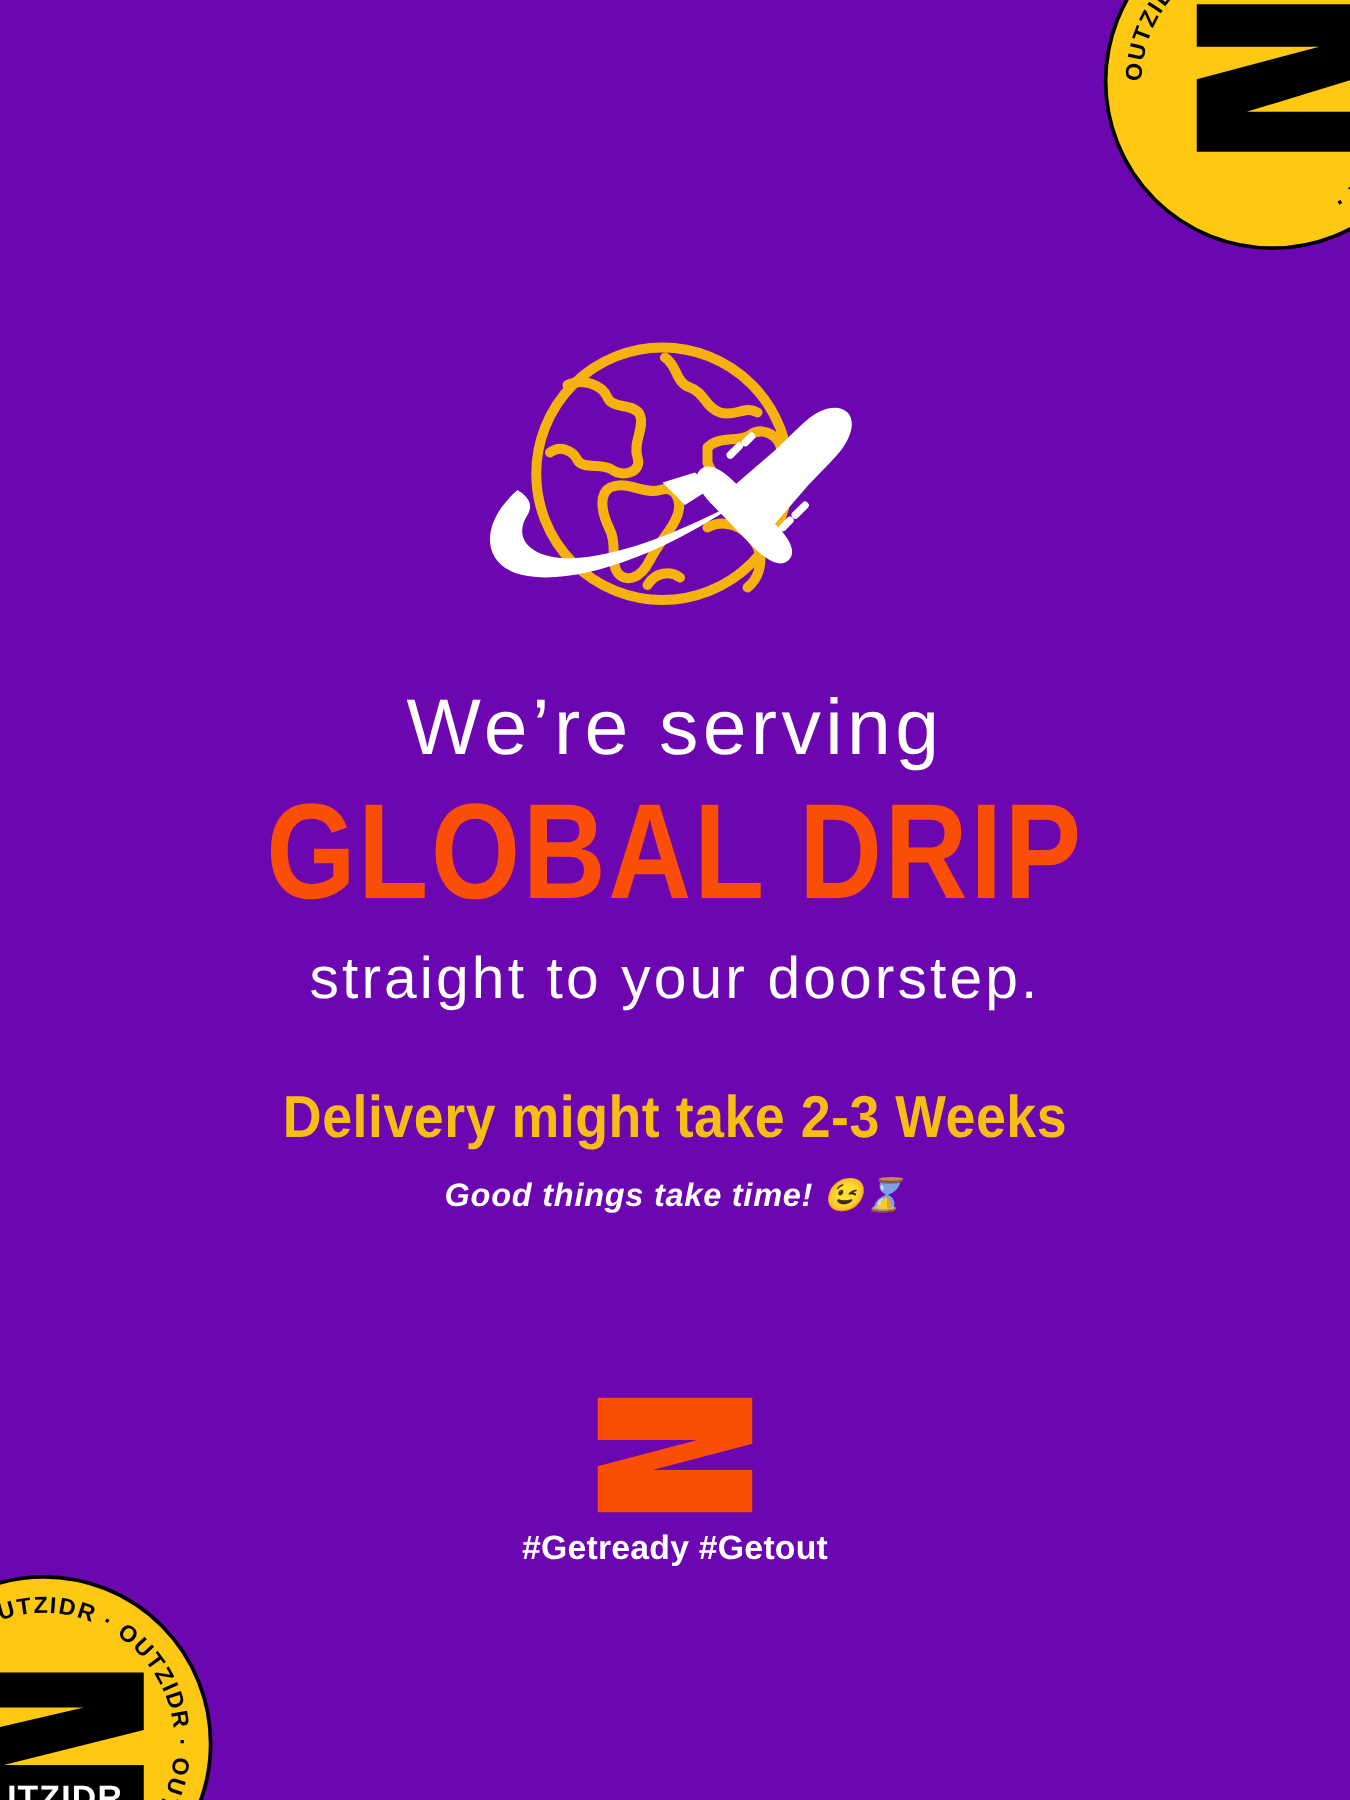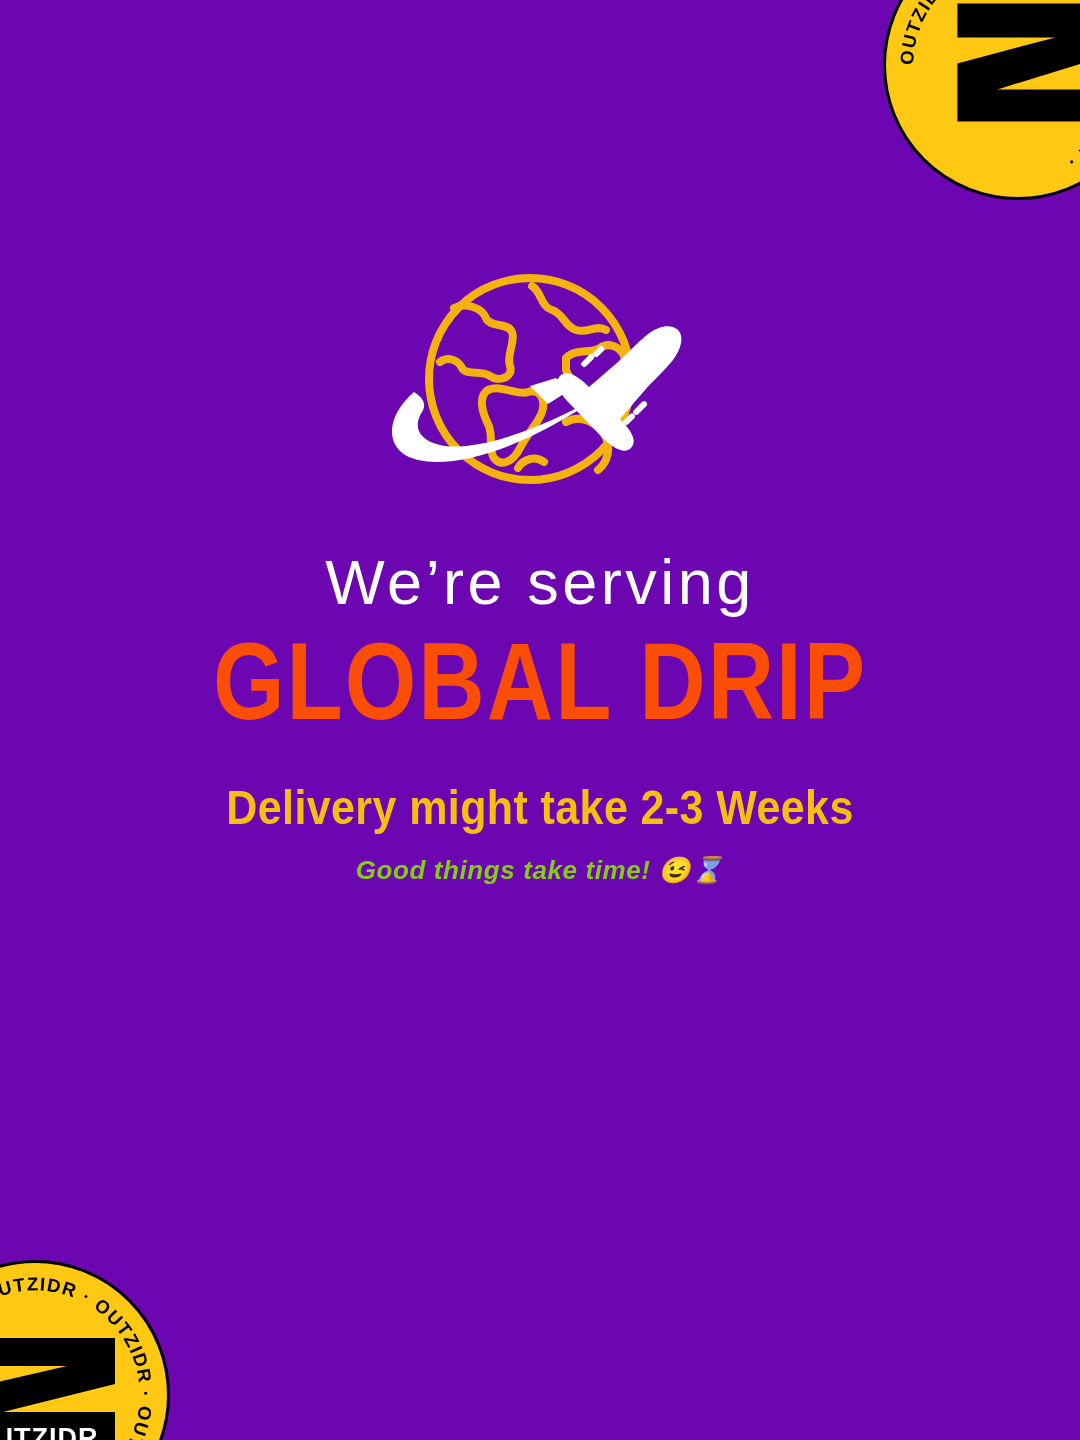--- a/index.html
+++ b/index.html
@@ -127,21 +127,21 @@
   }
   .line-delivery {
     color: #F6BE13;
     font-size: 43px;
     font-weight: bold;
     letter-spacing: 0.4px;
     margin-top: 62px;
     transform: scaleY(1.1);
   }
   .line-note {
-    color: #84cc16;
+    color: #ffffff;
     font-size: 26px;
     font-weight: bold;
     font-style: italic;
     letter-spacing: 0.6px;
     margin-top: 22px;
   }
 
   
   .footer {
     position: absolute;
@@ -218,18 +218,25 @@
         <rect x="252" y="150" width="14" height="6" rx="3" transform="rotate(-45 252 150)"></rect>
         <rect x="210" y="92" width="16" height="6" rx="3" transform="rotate(-45 210 92)"></rect>
         <rect x="222" y="82" width="13" height="6" rx="3" transform="rotate(-45 222 82)"></rect>
       </g>
     </svg>
   </div>
 
   <div class="copy">
     <div class="line-serving">We’re serving</div>
     <div class="line-headline">GLOBAL DRIP</div>
+    <div class="line-doorstep">straight to your doorstep.</div>
     <div class="line-delivery">Delivery might take 2-3 Weeks</div>
     <div class="line-note">Good things take time! 😉⌛</div>
   </div>
 
+  <div class="footer">
+    <svg width="124" height="92" viewBox="0 0 124 92">
+      <polygon points="0,0 124,0 124,37 44,58 124,58 124,92 0,92 0,55 80,34 0,34" fill="#FA4D06"></polygon>
+    </svg>
+    <div class="footer-hashtags">#Getready #Getout</div>
+  </div>
 
 </div>
 
 </body></html>

